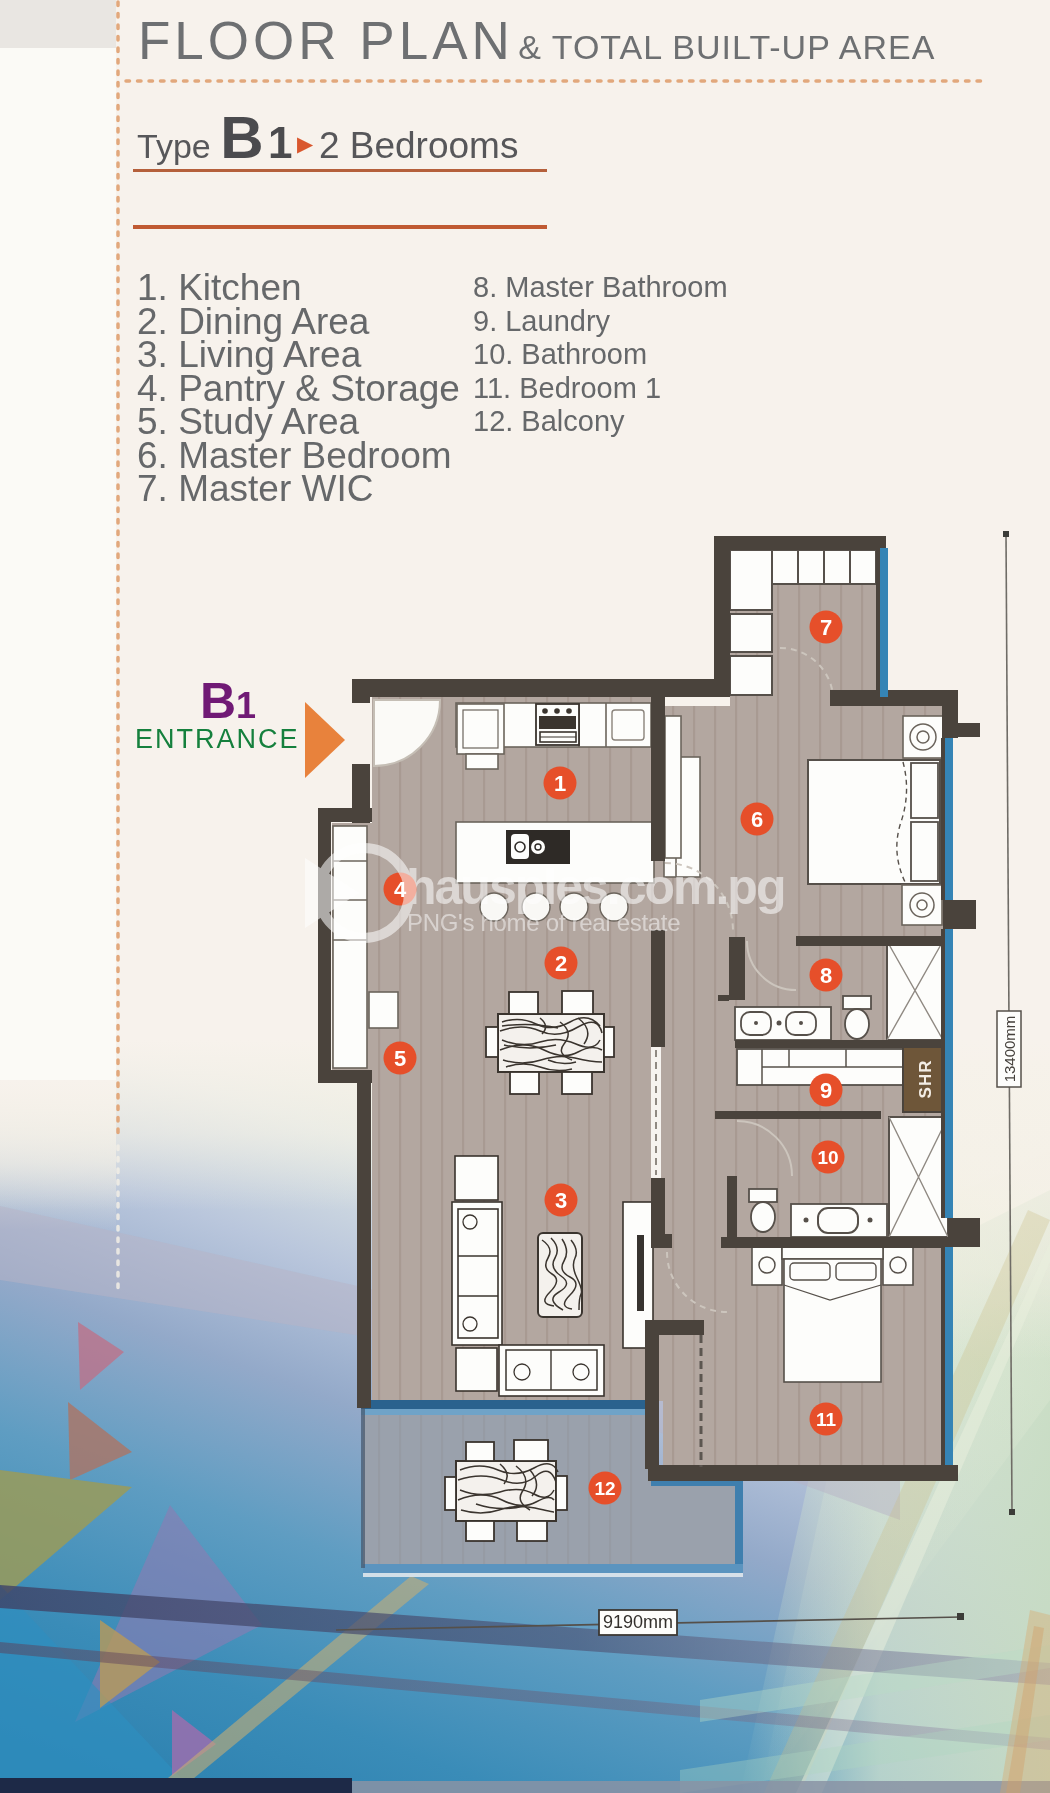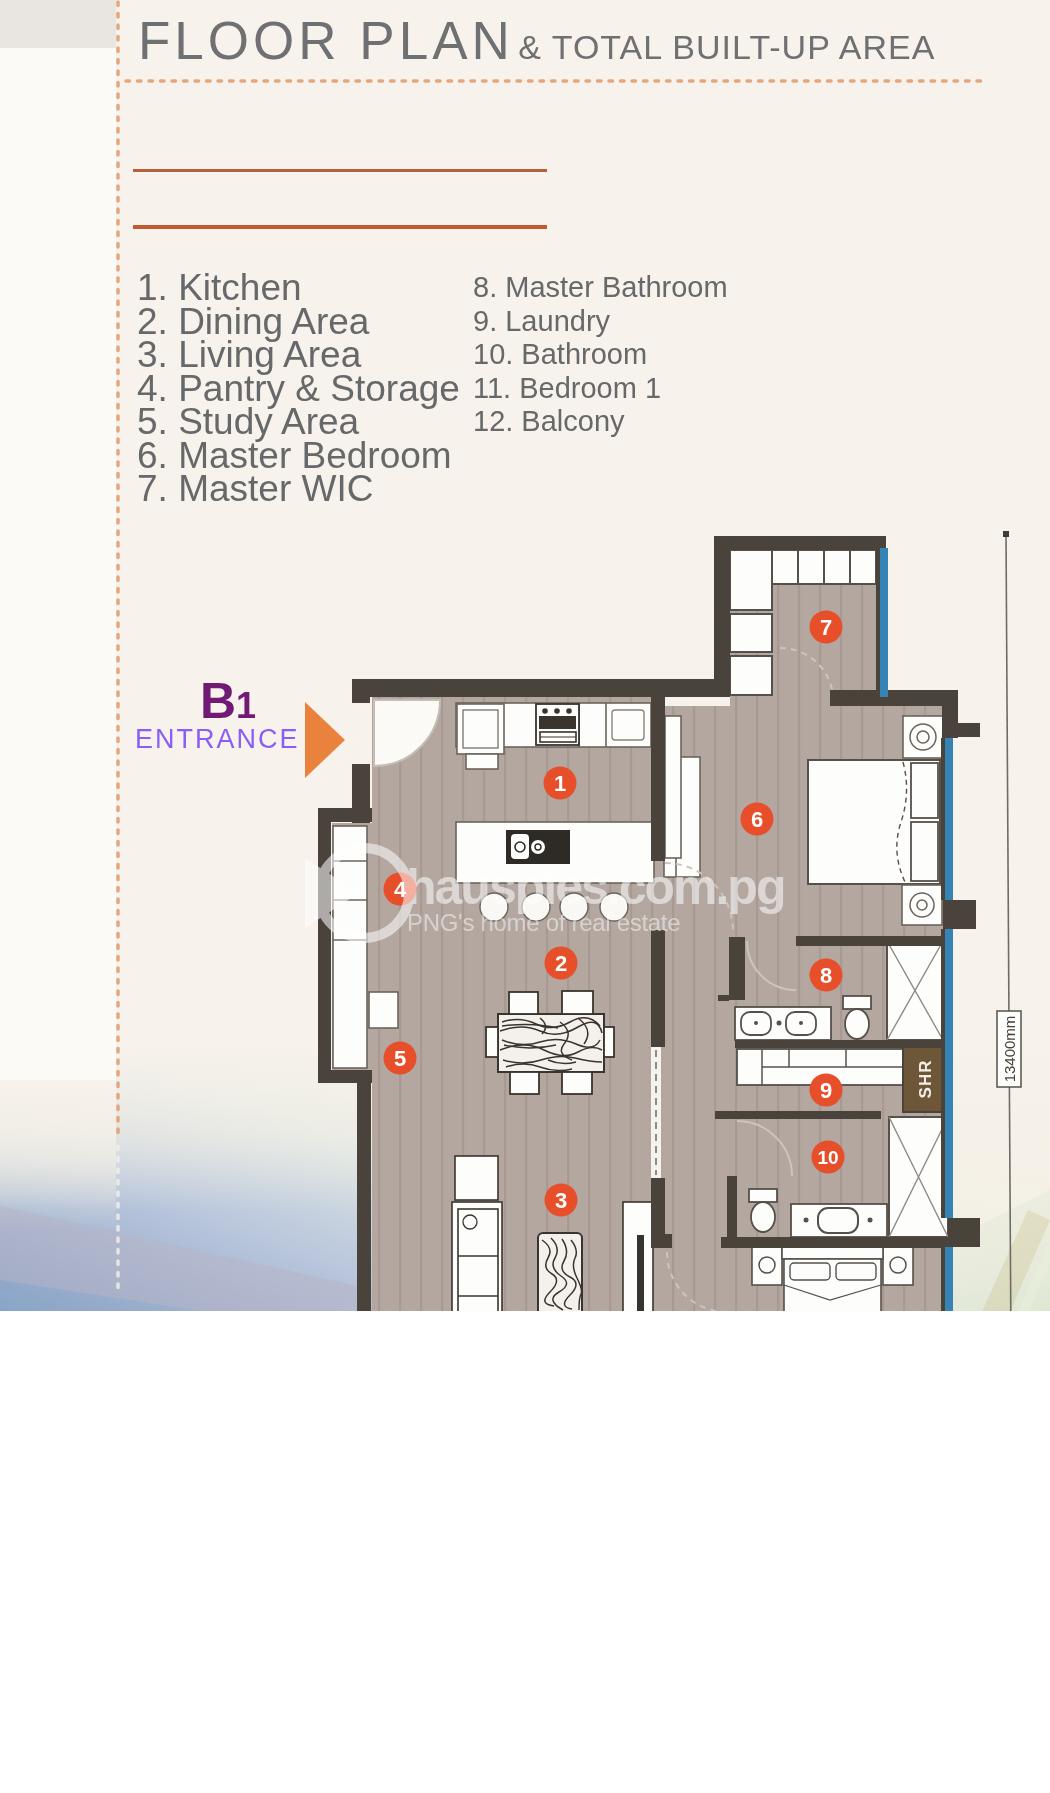--- a/index.html
+++ b/index.html
@@ -1,16 +1,16 @@
 <!DOCTYPE html>
 <html><head>
 <meta charset="utf-8">
 <style>
 html,body{margin:0;padding:0}
-#page{position:relative;width:1050px;height:1311px;background:#f7f2ec;overflow:hidden;font-family:"Liberation Sans",sans-serif}
+#page{position:relative;width:1050px;height:1793px;background:#f7f2ec;overflow:hidden;font-family:"Liberation Sans",sans-serif}
 .abs{position:absolute}
 </style>
 </head>
 <body>
 <div id="page">
 
 <svg class="abs" style="left:0;top:0" width="1050" height="1793" viewBox="0 0 1050 1793">
 <defs>
 <linearGradient id="bgMain" x1="0.62" y1="0" x2="0.10" y2="1">
 <stop offset="0" stop-color="#f7f3ee"></stop>
@@ -107,20 +107,27 @@
 <line x1="118" y1="1146" x2="118" y2="1288" stroke="#f3efe6" stroke-width="3.5" stroke-dasharray="3.5 8" stroke-linecap="round" opacity="0.85"></line>
 
 <line x1="126" y1="81" x2="988" y2="81" stroke="#e2a87c" stroke-width="3.5" stroke-dasharray="3.5 8" stroke-linecap="round"></line>
 </svg>
 
 <div class="abs" style="left:138px;top:10px;white-space:nowrap;color:#6e7072">
 <span style="font-size:53px;letter-spacing:4px">FLOOR PLAN</span>
 <span style="font-size:34px;letter-spacing:1px"> &amp; TOTAL BUILT-UP AREA</span>
 </div>
 
+<div class="abs" style="left:137px;top:103px;white-space:nowrap;color:#57575a">
+<span style="font-size:34px">Type </span>
+<span style="font-size:60px;font-weight:bold;color:#4b4b4e">B</span>
+<span style="font-size:44px;font-weight:bold;color:#4b4b4e">1</span>
+<span style="font-size:21px;color:#d9572e;vertical-align:7px"> ▶ </span>
+<span style="font-size:37px">2 Bedrooms</span>
+</div>
 
 <div class="abs" style="left:133px;top:169px;width:414px;height:3px;background:#b5603b"></div>
 
 
 <div class="abs" style="left:133px;top:225px;width:414px;height:4px;background:#c05a32"></div>
 
 <div class="abs" style="left:137px;top:271px;font-size:37px;line-height:33.5px;color:#66686a;white-space:nowrap">
 1. Kitchen<br>
 2. Dining Area<br>
 3. Living Area<br>
@@ -132,21 +139,21 @@
 
 <div class="abs" style="left:473px;top:271px;font-size:29px;line-height:33.5px;color:#66686a;white-space:nowrap">
 8. Master Bathroom<br>
 9. Laundry<br>
 10. Bathroom<br>
 11. Bedroom 1<br>
 12. Balcony
 </div>
 
 <div class="abs" style="left:200px;top:672px;font-size:48px;color:#701a75"><span style="font-weight:bold;font-size:50px">B</span><span style="font-size:36px;font-weight:bold">1</span></div>
-<div class="abs" style="left:135px;top:724px;font-size:27px;letter-spacing:2px;color:#8b5cf6">ENTRANCE</div>
+<div class="abs" style="left:135px;top:724px;font-size:27px;letter-spacing:2px;color:#15803d">ENTRANCE</div>
 
 <div class="abs" style="left:305px;top:702px;width:0;height:0;border-left:40px solid #e8823c;border-top:38px solid transparent;border-bottom:38px solid transparent"></div>
 
 <svg id="plan" class="abs" style="left:0;top:0" width="1050" height="1793" viewBox="0 0 1050 1793">
 <defs>
 <pattern id="plank" width="21" height="12" patternUnits="userSpaceOnUse">
 <rect x="0" y="0" width="2.2" height="12" fill="#5a4638" opacity="0.13"></rect>
 </pattern>
 </defs>
 <g id="planroot" stroke-linecap="butt">

